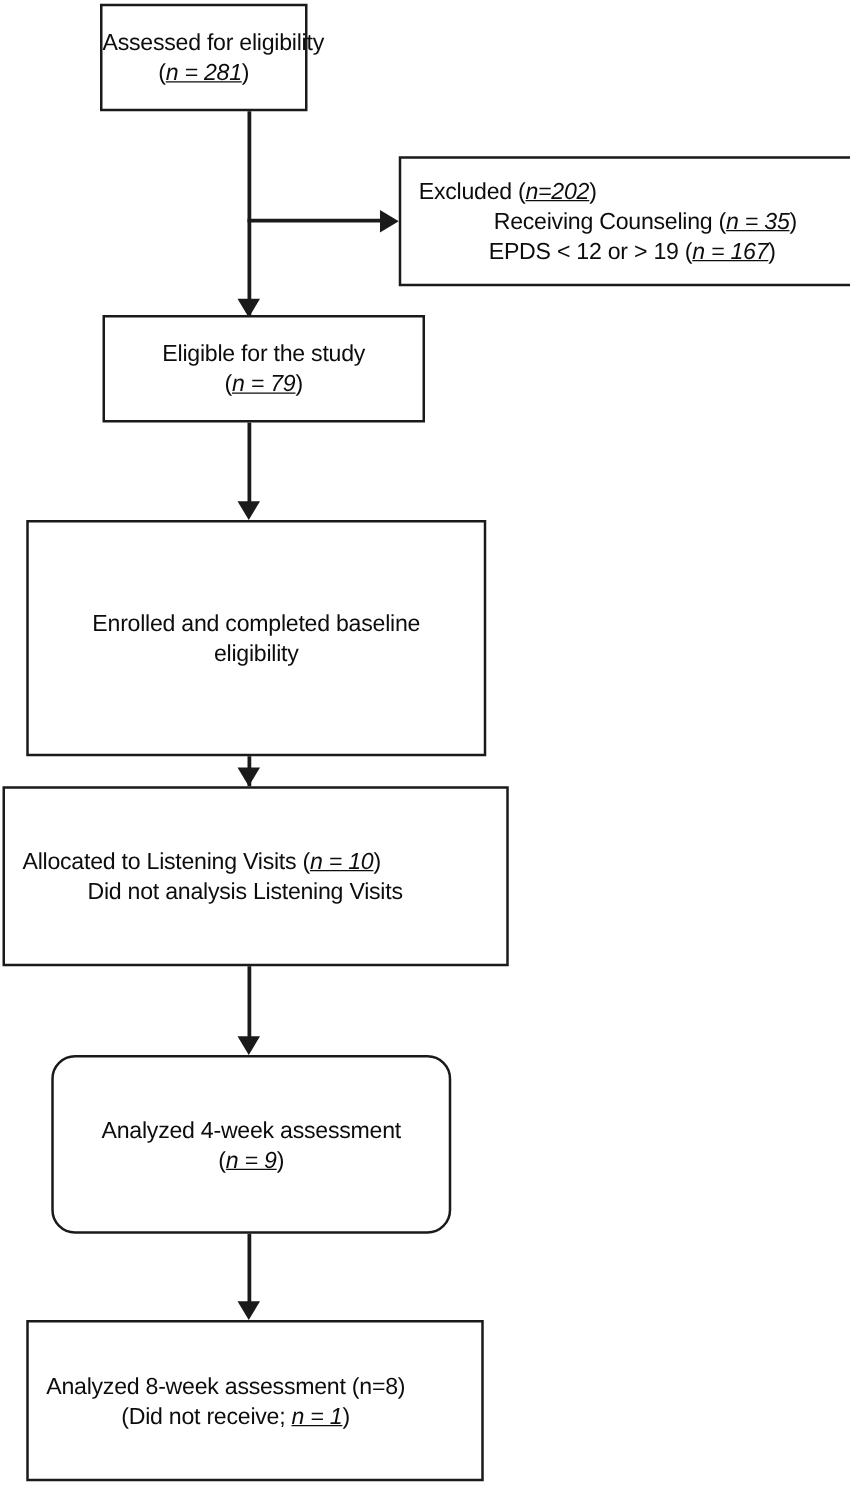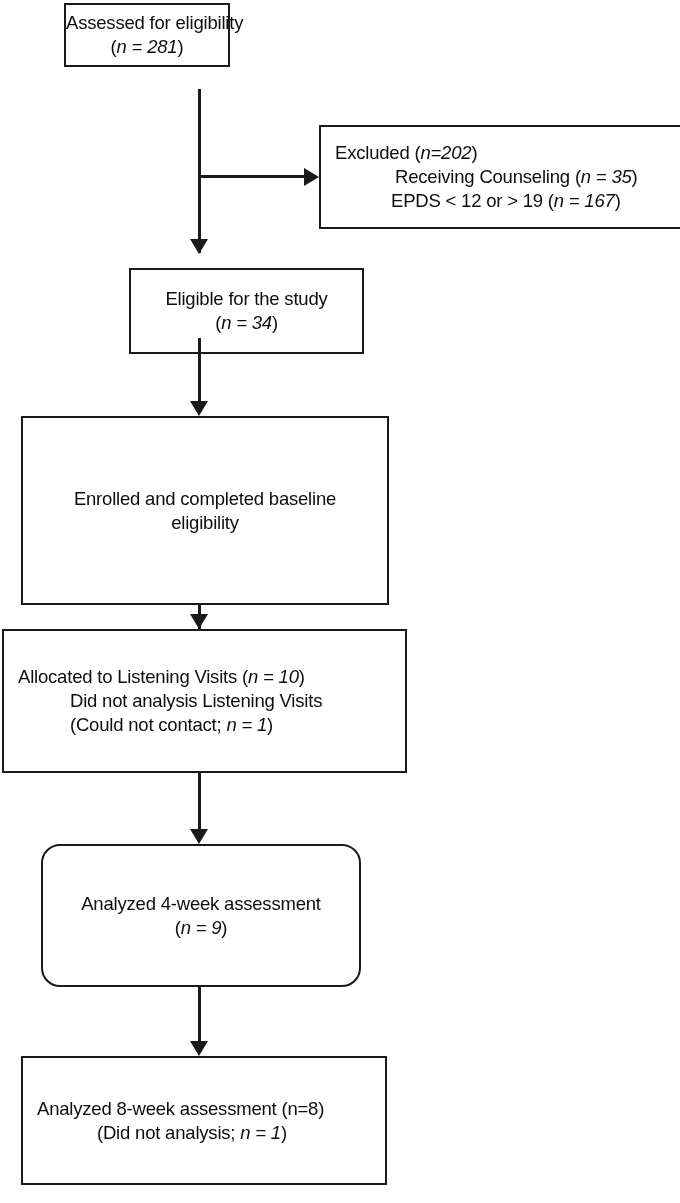--- a/index.html
+++ b/index.html
@@ -32,21 +32,21 @@
     width: 100%;
   }
   .line {
     font-size: 18.5px;
     line-height: 24px;
     letter-spacing: -0.2px;
     white-space: nowrap;
   }
   .center .line { text-align: center; }
   .left .line { text-align: left; }
-  .it { font-style: italic; }
+  .it { font-style: italic; text-decoration: underline; }
 
   
   .vline {
     position: absolute;
     width: 3px;
     background: #1a1a1a;
   }
   .hline {
     position: absolute;
     height: 3px;
@@ -63,23 +63,23 @@
   .arrow-right {
     position: absolute;
     width: 0;
     height: 0;
     border-top: 9px solid transparent;
     border-bottom: 9px solid transparent;
     border-left: 15px solid #1a1a1a;
   }
 
   
-  #node-assessed     { left: 64px;  top: 3px;    width: 166px; height: 64px; }
+  #node-assessed     { left: 80px;  top: 3px;    width: 166px; height: 86px; }
   #node-excluded     { left: 319px; top: 125px;  width: 406px; height: 104px; }
-  #node-eligible     { left: 82px;  top: 268px;  width: 235px; height: 86px; margin-left: 47px; }
+  #node-eligible     { left: 82px;  top: 252px;  width: 258px; height: 86px; }
   #node-enrolled     { left: 21px;  top: 416px;  width: 368px; height: 189px; align-items: center; }
   #node-allocated    { left: 2px;   top: 629px;  width: 405px; height: 144px; }
   #node-analyzed4    { left: 41px;  top: 844px;  width: 320px; height: 143px; border-radius: 19px; }
   #node-analyzed8    { left: 21px;  top: 1056px; width: 366px; height: 129px; justify-content: center; }
 
   .indent-1 { padding-left: 60px; }
   .indent-2 { padding-left: 56px; }
   .indent-3 { padding-left: 52px; }
   .indent-4 { padding-left: 66px; }
   .indent-5 { padding-left: 60px; }
@@ -107,58 +107,57 @@
     <div class="lines pad-left">
       <div class="line"><span>Excluded (</span><span class="it">n=202</span><span>)</span></div>
       <div class="line indent-1"><span>Receiving Counseling (</span><span class="it">n = 35</span><span>)</span></div>
       <div class="line indent-2"><span>EPDS &lt; 12 or &gt; 19 (</span><span class="it">n = 167</span><span>)</span></div>
     </div>
   </div>
 
   <div class="node center" id="node-eligible">
     <div class="lines">
       <div class="line">Eligible for the study</div>
-      <div class="line"><span>(</span><span class="it">n = 34</span><span>)</span></div>
+      <div class="line"><span>(</span><span class="it">n = 79</span><span>)</span></div>
     </div>
   </div>
 
   <div class="vline" style="left:198px; top:338px; height:64px;"></div>
   <div class="arrow-down" style="left:190px; top:401px;"></div>
 
   <div class="node center" id="node-enrolled">
     <div class="lines">
       <div class="line">Enrolled and completed baseline</div>
       <div class="line">eligibility</div>
     </div>
   </div>
 
   <div class="vline" style="left:198px; top:605px; height:110px;"></div>
   <div class="arrow-down" style="left:190px; top:614px;"></div>
 
   <div class="node left" id="node-allocated">
     <div class="lines pad-left">
       <div class="line"><span>Allocated to Listening Visits (</span><span class="it">n = 10</span><span>)</span></div>
       <div class="line indent-3">Did not analysis Listening Visits</div>
-      <div class="line indent-3"><span>(Could not contact; </span><span class="it">n = 1</span><span>)</span></div>
     </div>
   </div>
 
   <div class="vline" style="left:198px; top:773px; height:58px;"></div>
   <div class="arrow-down" style="left:190px; top:829px;"></div>
 
   <div class="node center" id="node-analyzed4">
     <div class="lines">
       <div class="line">Analyzed 4-week assessment</div>
       <div class="line"><span>(</span><span class="it">n = 9</span><span>)</span></div>
     </div>
   </div>
 
   <div class="vline" style="left:198px; top:987px; height:56px;"></div>
   <div class="arrow-down" style="left:190px; top:1041px;"></div>
 
   <div class="node left" id="node-analyzed8">
     <div class="lines pad-left">
       <div class="line">Analyzed 8-week assessment (n=8)</div>
-      <div class="line indent-5"><span>(Did not analysis; </span><span class="it">n = 1</span><span>)</span></div>
+      <div class="line indent-5"><span>(Did not receive; </span><span class="it">n = 1</span><span>)</span></div>
     </div>
   </div>
 
 </div>
 
 </body></html>

